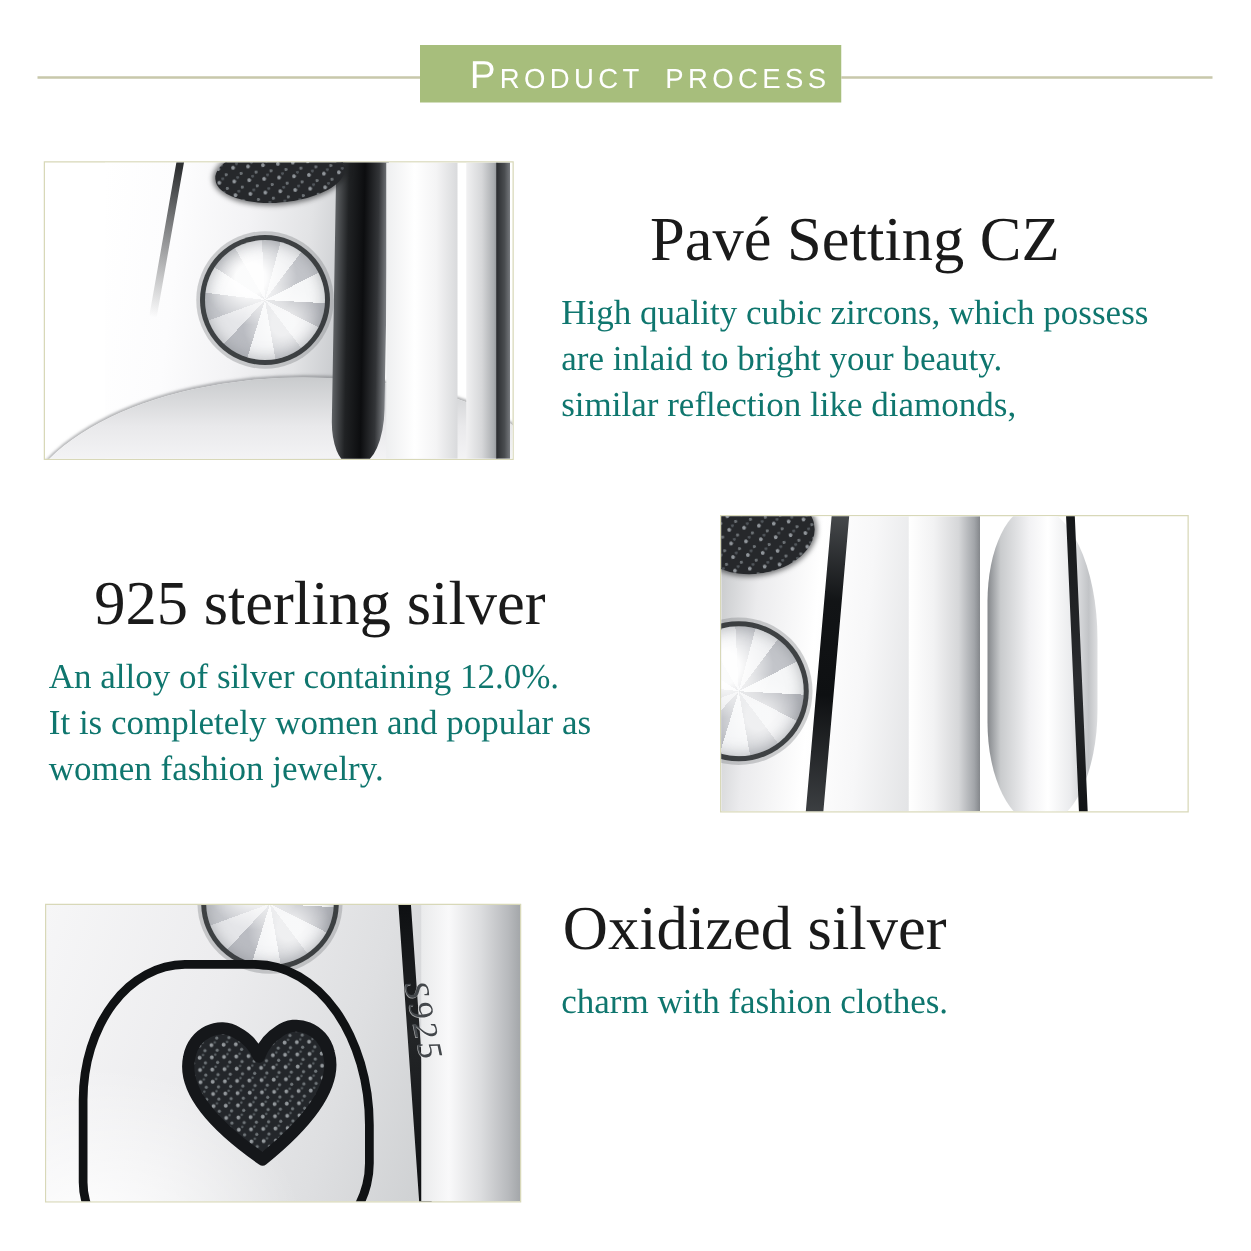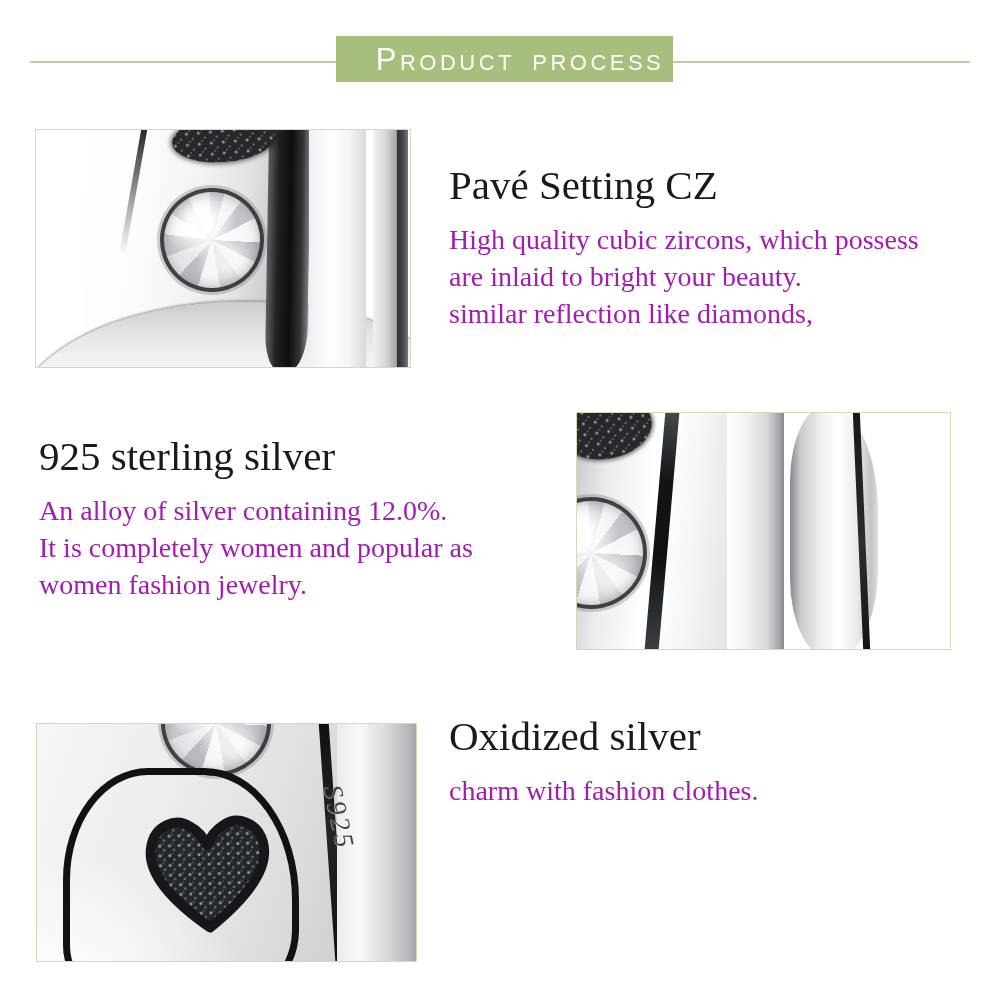--- a/index.html
+++ b/index.html
@@ -11,25 +11,25 @@
   .rule-left{left:30px;top:61px;width:306px;}
   .rule-right{left:673px;top:61px;width:297px;}
   .band{position:absolute;left:336px;top:36px;width:337px;height:46px;background:#a7be7c;
         display:flex;align-items:center;justify-content:center;}
   .band-title{font-family:"Liberation Sans", sans-serif;color:#ffffff;font-size:22px;
               letter-spacing:3.5px;word-spacing:8px;line-height:1;margin-left:31px;}
   .band-title::first-letter{font-size:31px;}
 
   
   .sec{position:absolute;}
-  .sec-title{margin:0;font-weight:normal;font-size:41px;line-height:1.2;color:#1a1a1a;}
-  .sec-body{margin-top:11px;font-size:28px;line-height:37px;color:#a21caf;}
+  .sec-title{margin:0;font-weight:normal;font-size:50px;line-height:1.2;color:#1a1a1a;text-align:center;}
+  .sec-body{margin-top:11px;font-size:28px;line-height:37px;color:#0f766e;}
 
   .sec1{left:449px;top:161px;}
-  .sec2{left:39px;top:432px;}
+  .sec2{left:39px;top:452px;}
   .sec3{left:449px;top:712px;}
 
   
   .photo{position:absolute;box-sizing:border-box;border:1px solid #d8d8b8;background:#ffffff;overflow:hidden;}
   .photo1{left:35px;top:129px;width:376px;height:239px;}
   .photo2{left:576px;top:412px;width:375px;height:238px;}
   .photo3{left:36px;top:723px;width:381px;height:239px;}
   .ph{position:absolute;}
 
   

